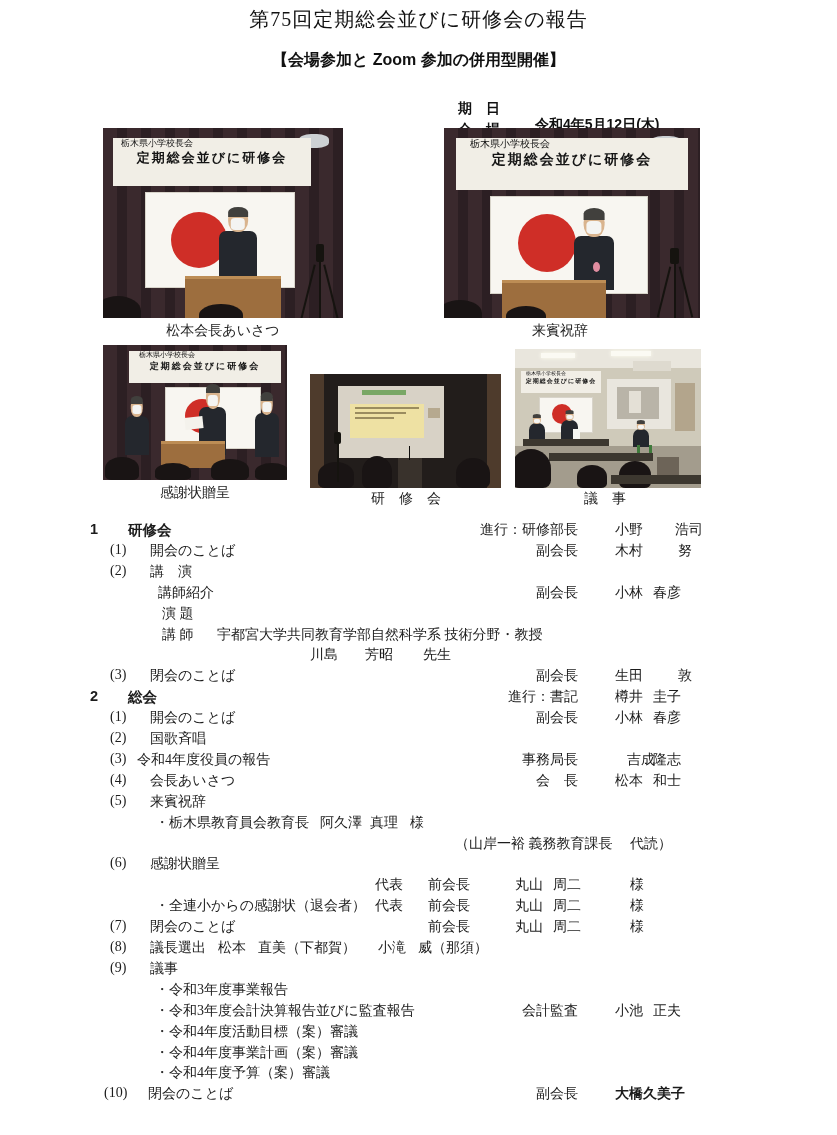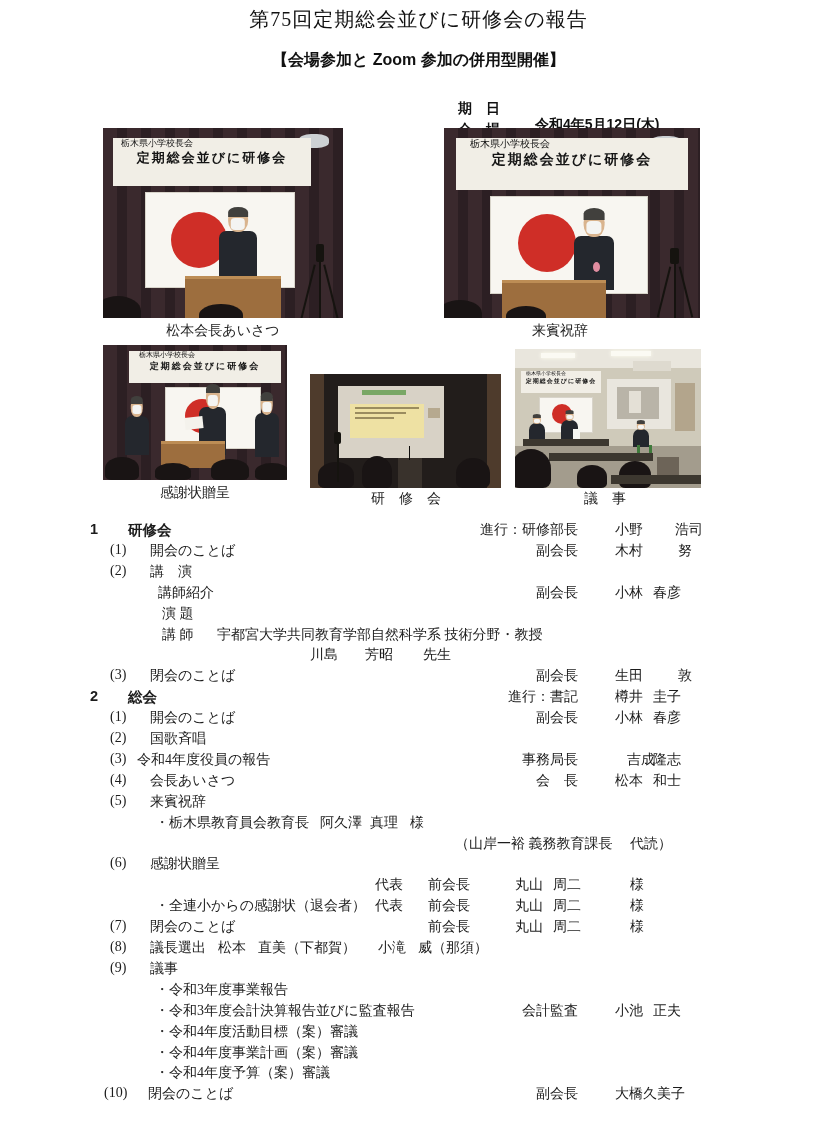--- a/index.html
+++ b/index.html
@@ -383,17 +383,17 @@
       <div class="pline" style="top: 1043.5px;">
         <span class="seg" style="left: 155px;">・令和4年度事業計画（案）審議</span>
       </div>
       <div class="pline" style="top: 1064.4px;">
         <span class="seg" style="left: 155px;">・令和4年度予算（案）審議</span>
       </div>
       <div class="pline" style="top: 1085.3px;">
         <span class="seg" style="left: 104px;">(10)</span>
         <span class="seg" style="left: 148px;">閉会のことば</span>
         <span class="seg role" style="left: 430px;">副会長</span>
-        <span class="seg" style="left: 615px;">大橋久美子</span>
+        <span class="seg" style="left: 615px; font-weight: bold;">大橋久美子</span>
       </div>
     </div>
 
 </div>
 
 </body></html>

